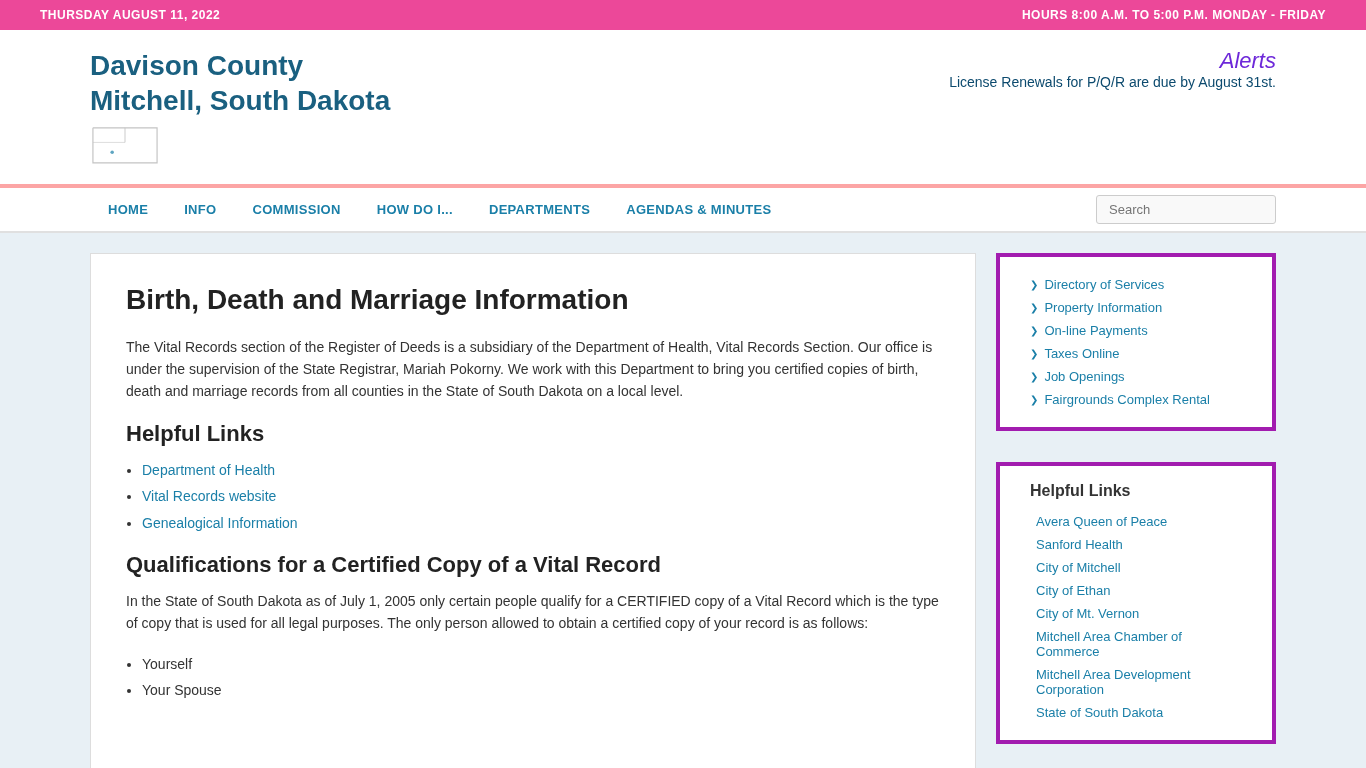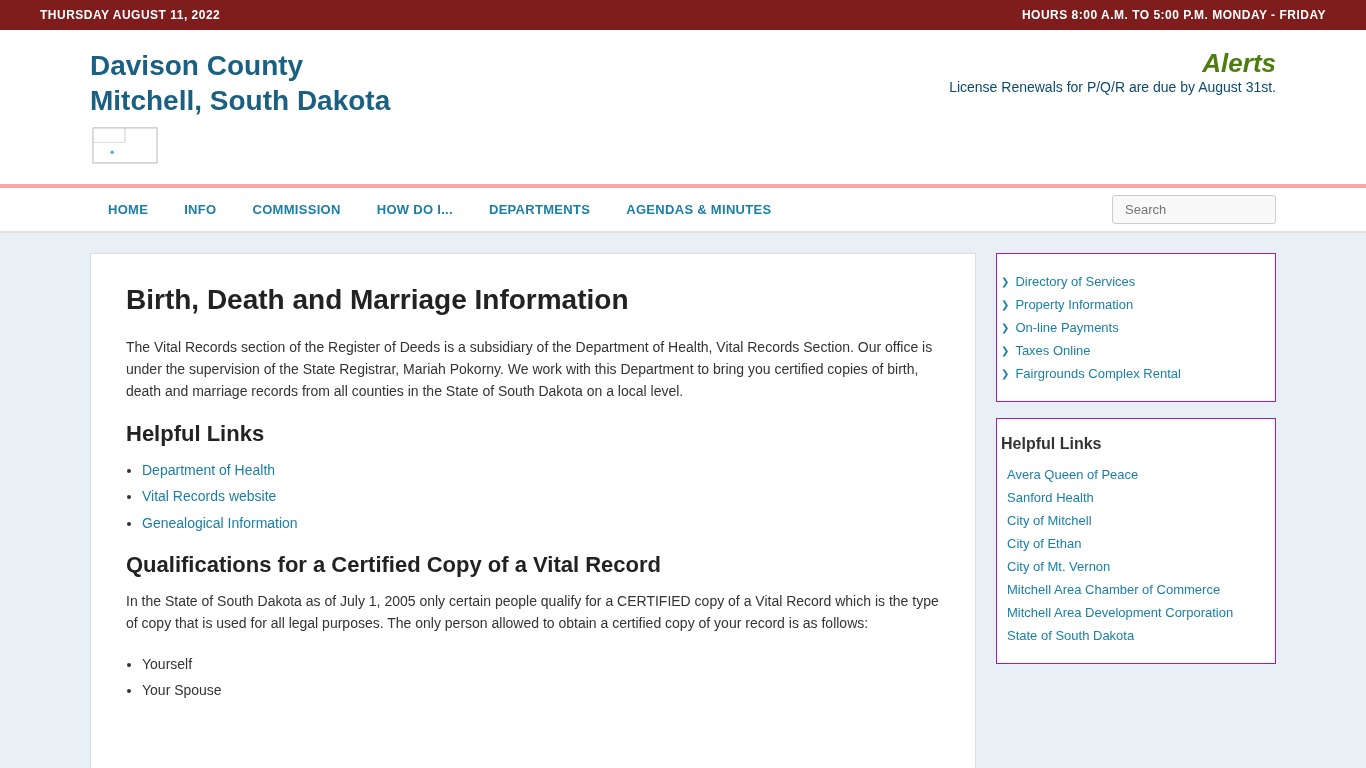--- a/index.html
+++ b/index.html
@@ -1,20 +1,20 @@
 <!DOCTYPE html>
 <html><head>
   <meta charset="utf-8">
   <style>
     * { box-sizing: border-box; margin: 0; padding: 0; }
     body { font-family: Arial, sans-serif; font-size: 14px; background: #fff; }
 
     
     .top-bar {
-      background: #7f1d1d;
+      background: #ec4899;
       color: #fff;
       display: flex;
       justify-content: space-between;
       align-items: center;
       padding: 8px 40px;
       font-size: 12px;
       font-weight: bold;
       letter-spacing: 0.5px;
     }
 
@@ -40,23 +40,23 @@
     }
     .sd-map {
       width: 70px;
       opacity: 0.7;
       margin-top: 4px;
     }
     .alerts-box {
       text-align: right;
     }
     .alerts-title {
-      color: #4d7c0f;
-      font-size: 26px;
-      font-weight: bold;
+      color: #6d28d9;
+      font-size: 22px;
+      font-weight: normal;
       font-style: italic;
     }
     .alerts-text {
       color: #0c4a6e;
       font-size: 14px;
     }
 
     
     .nav {
       background: #fff;
@@ -81,21 +81,21 @@
       text-transform: uppercase;
       letter-spacing: 0.3px;
       white-space: nowrap;
     }
     .search-box {
       border: 1px solid #ccc;
       border-radius: 3px;
       padding: 6px 12px;
       color: #999;
       font-size: 13px;
-      width: 164px;
+      width: 180px;
       background: #f9f9f9;
     }
 
     
     .main-container {
       background: #e8f0f5;
       padding: 20px 90px;
       min-height: 600px;
       display: flex;
       gap: 20px;
@@ -143,23 +143,23 @@
 
     
     .sidebar {
       width: 280px;
       display: flex;
       flex-direction: column;
       gap: 0;
     }
     .sidebar-box {
       background: #fff;
-      border: 1px solid #a21caf;
-      margin-bottom: 16px;
-      padding: 16px 4px;
+      border: 4px solid #a21caf;
+      margin-bottom: 31px;
+      padding: 16px 30px;
     }
     .sidebar-box ul {
       list-style: none;
       padding: 0;
     }
     .sidebar-box ul li {
       padding: 4px 0;
       font-size: 13px;
       color: #1a7fa8;
       cursor: pointer;
@@ -247,20 +247,21 @@
   </div>
 
   <div class="sidebar">
 
     <div class="sidebar-box">
       <ul>
         <li>Directory of Services</li>
         <li>Property Information</li>
         <li>On-line Payments</li>
         <li>Taxes Online</li>
+        <li>Job Openings</li>
         <li>Fairgrounds Complex Rental</li>
       </ul>
     </div>
 
     <div class="sidebar-box sidebar-links">
       <div class="sidebar-h">Helpful Links</div>
       <ul>
         <li>Avera Queen of Peace</li>
         <li>Sanford Health</li>
         <li>City of Mitchell</li>

